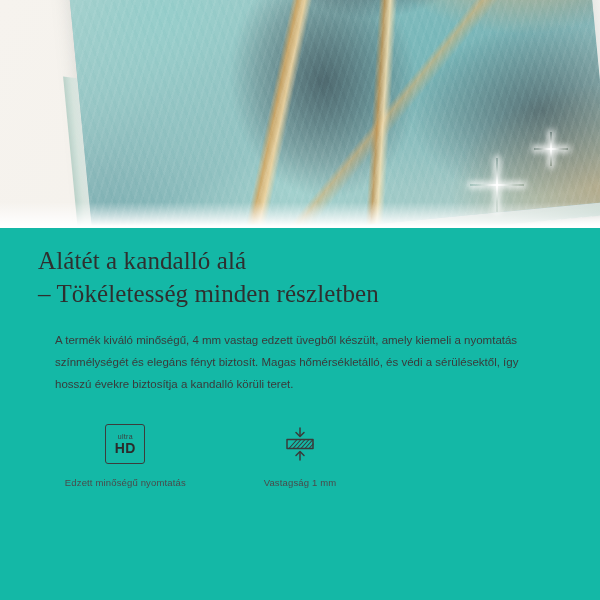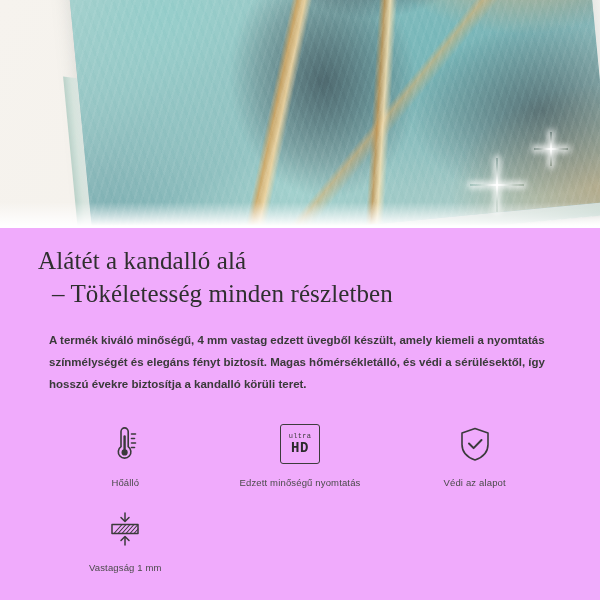--- a/index.html
+++ b/index.html
@@ -10,21 +10,21 @@
     width: 600px;
     height: 600px;
     background: #ffffff;
     font-family: "Liberation Sans", sans-serif;
     overflow: hidden;
   }
   .page {
     position: relative;
     width: 600px;
     height: 600px;
-    background: #f0abfc;
+    background: #14b8a6;
   }
 
   
   .hero {
     position: relative;
     width: 600px;
     height: 228px;
     overflow: hidden;
     background: #ffffff;
   }
@@ -146,28 +146,27 @@
   }
   .headline {
     font-family: "Liberation Serif", serif;
     font-size: 25px;
     line-height: 1.33;
     color: #2f2f2f;
     font-weight: 400;
     margin: 0 0 18px 0;
     letter-spacing: 0.1px;
   }
-  .headline .l2 { display: block; margin-left: 14px; }
+  .headline .l2 { display: block; }
   .body-copy {
     font-size: 11.5px;
     line-height: 1.92;
     color: #3a3a3a;
-    margin: 11px;
+    margin: 17px;
     max-width: 528px;
-    font-weight: bold;
   }
 
   
   .features {
     margin-top: 26px;
     display: grid;
     grid-template-columns: repeat(3, 1fr);
     row-gap: 18px;
   }
   .feature {
@@ -175,21 +174,20 @@
     flex-direction: column;
     align-items: center;
     justify-content: flex-start;
     gap: 10px;
   }
   .feature-icon {
     height: 46px;
     display: flex;
     align-items: center;
     justify-content: center;
-    font-family: Liberation Mono, monospace;
   }
   .feature-label {
     font-size: 9.5px;
     color: #4a4a4a;
     text-align: center;
     letter-spacing: 0.15px;
   }
   .ultrahd {
     width: 38px;
     height: 38px;
@@ -238,51 +236,31 @@
   <div class="content">
     <h1 class="headline">
       <span class="l1">Alátét a kandalló alá</span>
       <span class="l2">– Tökéletesség minden részletben</span>
     </h1>
 
     <p class="body-copy">A termék kiváló minőségű, 4 mm vastag edzett üvegből készült, amely kiemeli a nyomtatás színmélységét és elegáns fényt biztosít. Magas hőmérsékletálló, és védi a sérülésektől, így hosszú évekre biztosítja a kandalló körüli teret.</p>
 
     <div class="features">
 
-      <div class="feature">
-        <div class="feature-icon">
-          <svg width="44" height="44" viewBox="0 0 44 44" fill="none" stroke="#3a3a3a" stroke-width="1.6" stroke-linecap="round">
-            <path d="M18 9.5a3.6 3.6 0 0 1 7.2 0v15.2a6.3 6.3 0 1 1-7.2 0z" fill="none"></path>
-            <circle cx="21.6" cy="30.4" r="3.1" fill="#3a3a3a" stroke="none"></circle>
-            <path d="M21.6 27.4V14.5" stroke-width="2.4"></path>
-            <path d="M28.5 12h4M28.5 16.5h3M28.5 21h4M28.5 25.5h3"></path>
-          </svg>
-        </div>
-        <div class="feature-label">Hőálló</div>
-      </div>
 
       <div class="feature">
         <div class="feature-icon">
           <div class="ultrahd">
             <span class="u1">ultra</span>
             <span class="u2">HD</span>
           </div>
         </div>
         <div class="feature-label">Edzett minőségű nyomtatás</div>
       </div>
 
-      <div class="feature">
-        <div class="feature-icon">
-          <svg width="44" height="44" viewBox="0 0 44 44" fill="none" stroke="#3a3a3a" stroke-width="1.6" stroke-linecap="round" stroke-linejoin="round">
-            <path d="M22 6.5 35 11v11.5c0 8-5.6 13-13 15.5-7.4-2.5-13-7.5-13-15.5V11z"></path>
-            <path d="M16 21.5l4.6 4.6L28.5 18" stroke-width="2"></path>
-          </svg>
-        </div>
-        <div class="feature-label">Védi az alapot</div>
-      </div>
 
 
 
       <div class="feature">
         <div class="feature-icon">
           <svg width="44" height="44" viewBox="0 0 44 44" fill="none" stroke="#3a3a3a" stroke-width="1.5" stroke-linecap="round" stroke-linejoin="round">
             <path d="M22 6v7"></path>
             <path d="M18 10.5 22 14.5 26 10.5"></path>
             <path d="M22 38v-7"></path>
             <path d="M18 33.5 22 29.5 26 33.5"></path>

